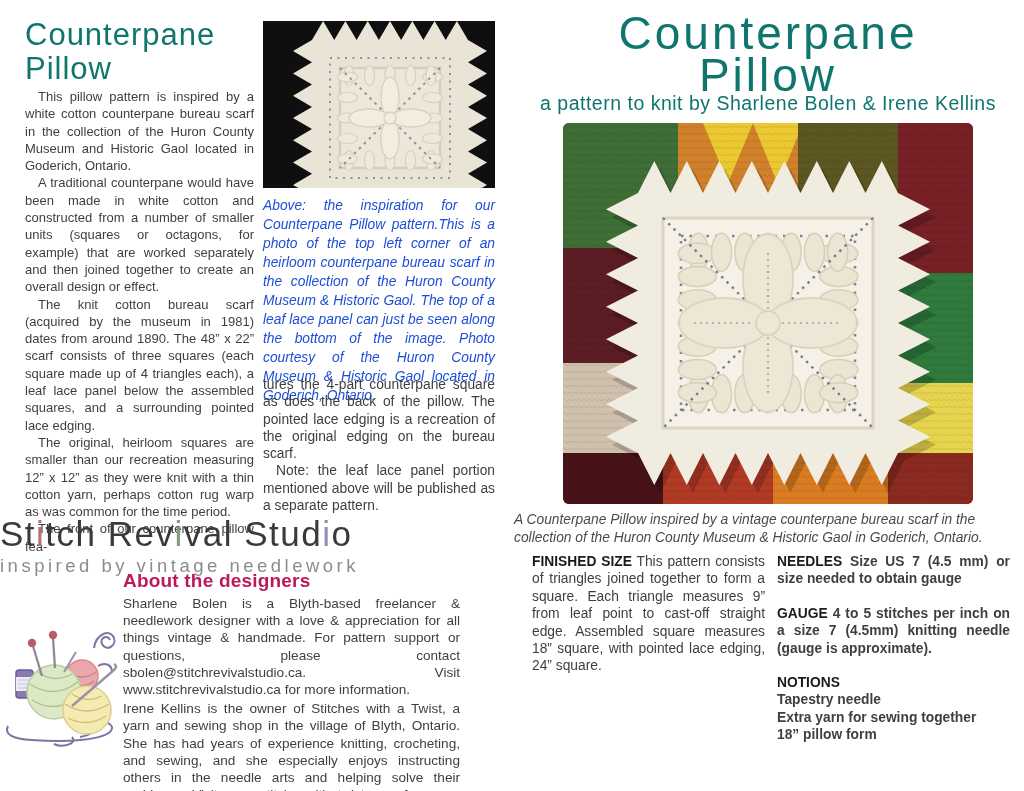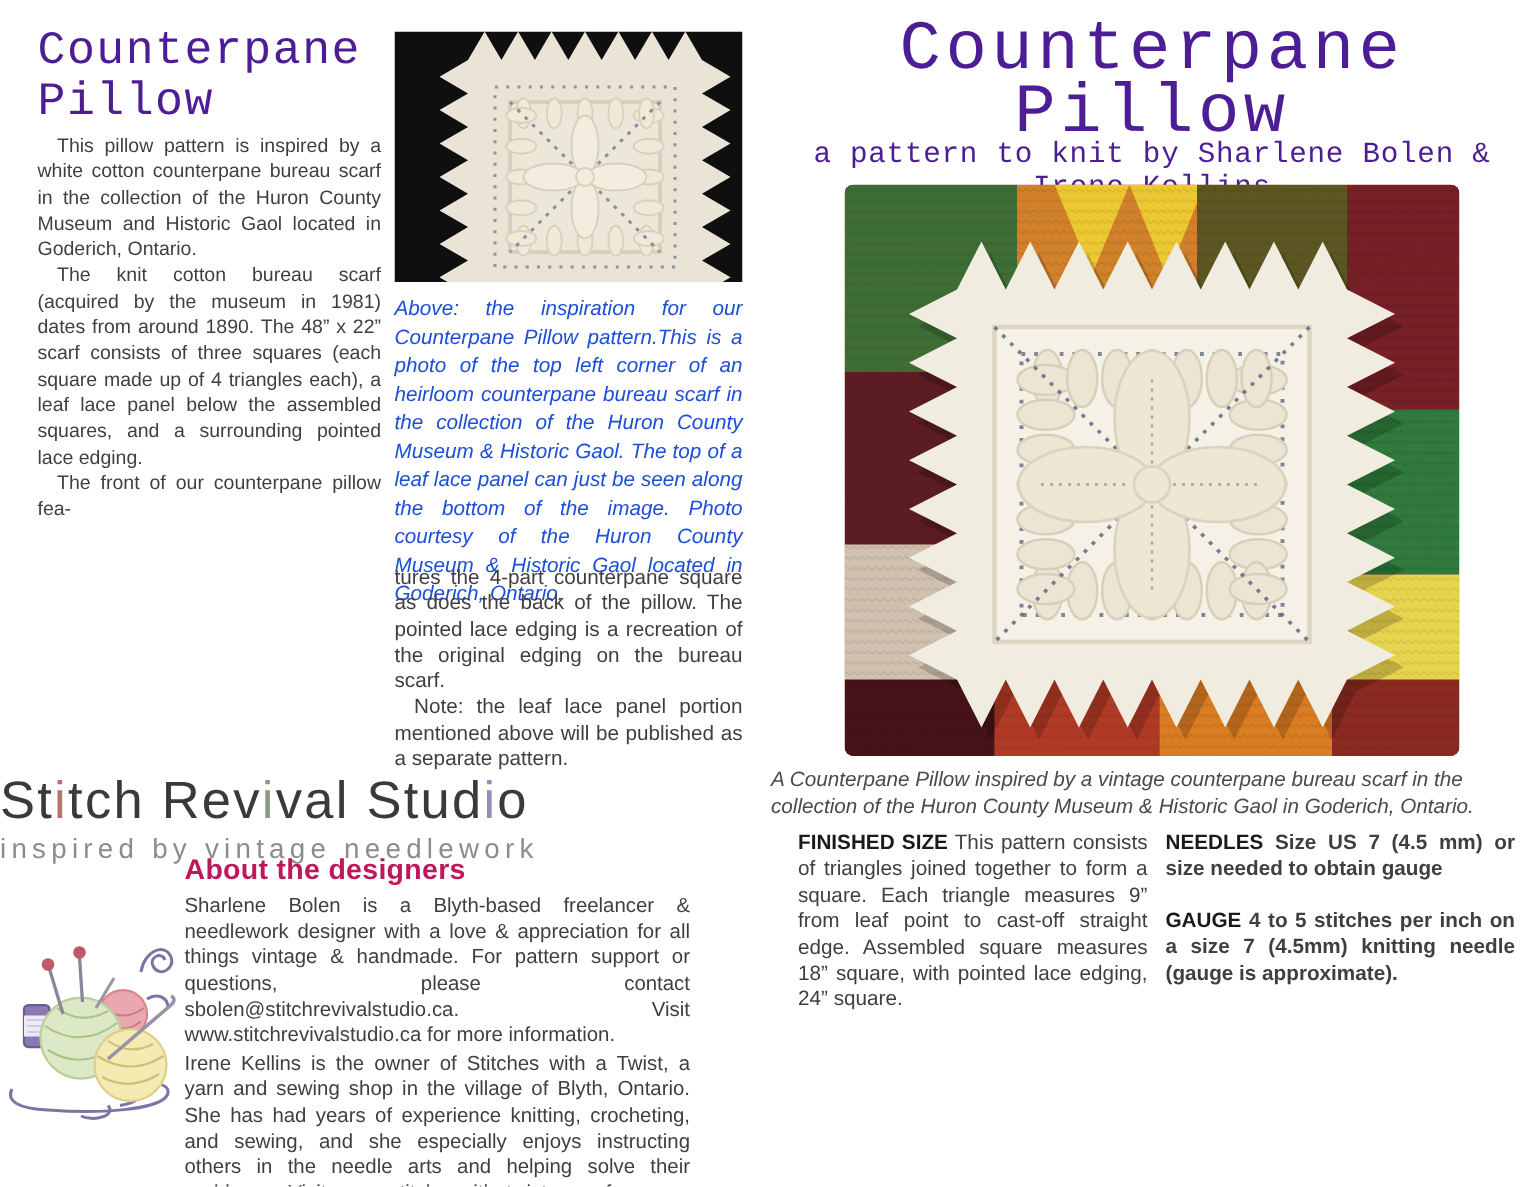--- a/index.html
+++ b/index.html
@@ -1,21 +1,21 @@
 <!DOCTYPE html>
 <html><head>
 <meta charset="utf-8">
 <style>
   html,body{margin:0;padding:0;}
   body{
     width:1024px;height:791px;position:relative;overflow:hidden;
     background:#ffffff;color:#3f3f3f;
     font-family:"Liberation Sans", sans-serif;
   }
-  .slab{font-family:Liberation Mono, monospace;font-weight:normal;color:#4c1d95;}
+  .slab{font-family:Liberation Sans, sans-serif;font-weight:normal;color:#0f766e;}
 
   
   .l-title{position:absolute;left:25px;top:18px;font-size:31px;line-height:34px;letter-spacing:1px;}
   .l-body{position:absolute;left:25px;top:88px;width:229px;font-size:13px;line-height:17.3px;text-align:justify;}
   .l-body p{margin:0;text-indent:13px;}
 
   .m-photo{position:absolute;left:263px;top:21px;width:232px;height:167px;}
   .m-caption{position:absolute;left:263px;top:196px;width:232px;font-size:13.8px;line-height:19px;
              font-style:italic;color:#1d4ed8;text-align:justify;}
   .m-cont{position:absolute;left:263px;top:376px;width:232px;font-size:13.8px;line-height:17.3px;text-align:justify;}
@@ -53,21 +53,23 @@
 </head>
 <body>
 
 <div class="l-title slab">
   <div>Counterpane</div>
   <div>Pillow</div>
 </div>
 
 <div class="l-body">
   <p>This pillow pattern is inspired by a white cotton counterpane bureau scarf in the collection of the Huron County Museum and Historic Gaol located in Goderich, Ontario.</p>
+  <p>A traditional counterpane would have been made in white cotton and constructed from a number of smaller units (squares or octagons, for example) that are worked separately and then joined together to create an overall design or effect.</p>
   <p>The knit cotton bureau scarf (acquired by the museum in 1981) dates from around 1890. The 48” x 22” scarf consists of three squares (each square made up of 4 triangles each), a leaf lace panel below the assembled squares, and a surrounding pointed lace edging.</p>
+  <p>The original, heirloom squares are smaller than our recreation measuring 12” x 12” as they were knit with a thin cotton yarn, perhaps cotton rug warp as was common for the time period.</p>
   <p>The front of our counterpane pillow fea-</p>
 </div>
 
 <div class="m-photo">
   <svg width="232" height="167" viewBox="0 0 232 167">
     <rect x="0" y="0" width="232" height="167" fill="#0f0f0f"></rect>
     <polygon fill="#e9e4d6" points="49.0,19.0 60.1,0.0 71.3,19.0 82.4,0.0 93.6,19.0 104.7,0.0 115.9,19.0 127.0,0.0 138.1,19.0 149.3,0.0 160.4,19.0 171.6,0.0 182.7,19.0 193.9,0.0 205.0,19.0 224.0,30.1 205.0,41.3 224.0,52.4 205.0,63.6 224.0,74.7 205.0,85.9 224.0,97.0 205.0,108.1 224.0,119.3 205.0,130.4 224.0,141.6 205.0,152.7 224.0,163.9 205.0,175.0 193.9,194.0 182.7,175.0 171.6,194.0 160.4,175.0 149.3,194.0 138.1,175.0 127.0,194.0 115.9,175.0 104.7,194.0 93.6,175.0 82.4,194.0 71.3,175.0 60.1,194.0 49.0,175.0 30.0,163.9 49.0,152.7 30.0,141.6 49.0,130.4 30.0,119.3 49.0,108.1 30.0,97.0 49.0,85.9 30.0,74.7 49.0,63.6 30.0,52.4 49.0,41.3 30.0,30.1"></polygon>
     <rect x="77" y="47" width="100" height="100" fill="#ece7d8" stroke="#d6cebb" stroke-width="2.5"></rect>
     <rect x="67" y="37" width="120" height="120" fill="none" stroke="#6a7088" stroke-width="2" stroke-dasharray="2 5.5" opacity="0.7"></rect>
     <g fill="#efe9da" stroke="#d9d0ba" stroke-width="1.2">
@@ -250,13 +252,19 @@
 
 <div class="spec-col c2">
   <p>
     <b>NEEDLES</b>
     <span>Size US 7 (4.5 mm) or size needed to obtain gauge</span>
   </p>
   <p>
     <b>GAUGE</b>
     <span>4 to 5 stitches per inch on a size 7 (4.5mm) knitting needle (gauge is approximate).</span>
   </p>
+  <div class="notions">
+    <div><b>NOTIONS</b></div>
+    <div>Tapestry needle</div>
+    <div>Extra yarn for sewing together</div>
+    <div>18” pillow form</div>
+  </div>
 </div>
 
 </body></html>

